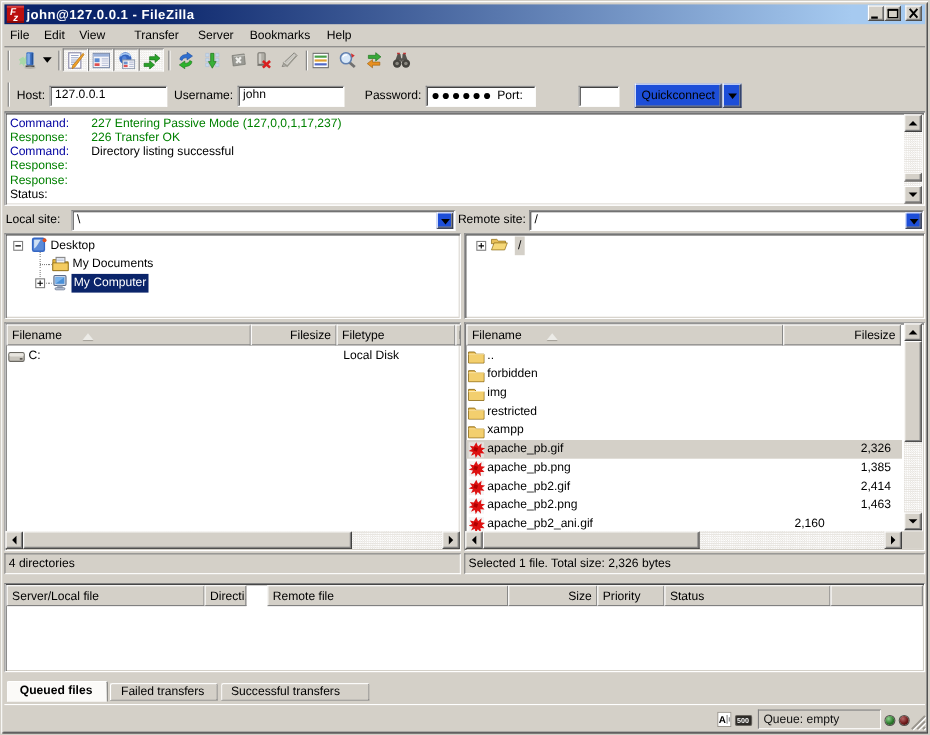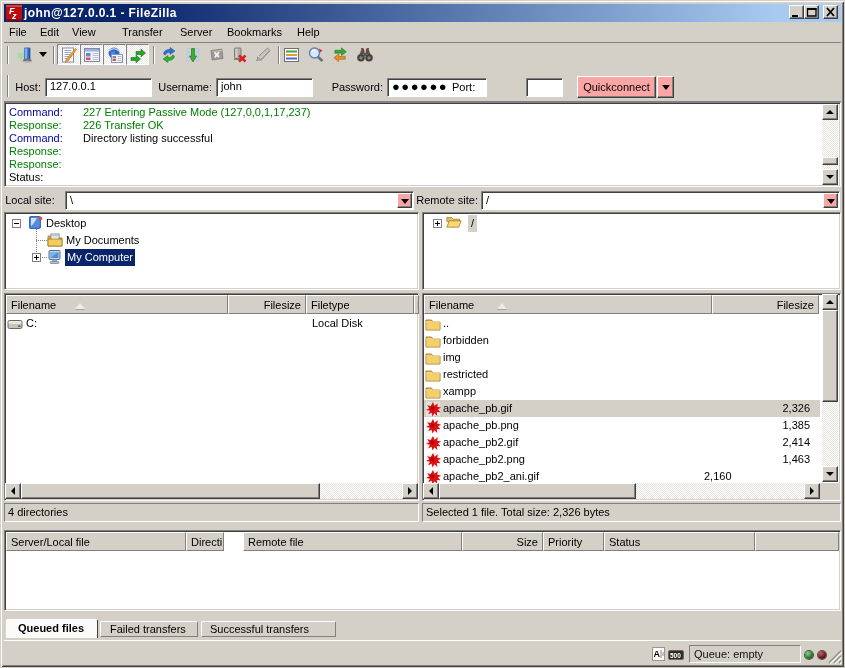--- a/index.html
+++ b/index.html
@@ -2,21 +2,21 @@
 <html><head>
 <meta charset="utf-8">
 <style>
 *{margin:0;padding:0;box-sizing:border-box}
 html,body{width:845px;height:668px;overflow:hidden}
 body{font-family:"Liberation Sans",sans-serif;font-size:11px;color:#000;background:#d4d0c8;position:relative}
 .abs{position:absolute}
 #frame{position:absolute;inset:0;border:1px solid #d4d0c8;box-shadow:inset 1px 1px 0 #fff,inset -1px -1px 0 #404040,inset 2px 2px 0 #d4d0c8,inset -2px -2px 0 #808080;pointer-events:none;z-index:50}
 .sunken{border:1px solid;border-color:#808080 #fff #fff #808080;box-shadow:inset 1px 1px 0 #404040,inset -1px -1px 0 #d4d0c8}
 .sunken1{border:1px solid;border-color:#808080 #fff #fff #808080}
-.raised{border:1px solid;border-color:#fff #404040 #404040 #fff;box-shadow:inset -1px -1px 0 #808080;background:#fca5a5}
+.raised{border:1px solid;border-color:#fff #404040 #404040 #fff;box-shadow:inset -1px -1px 0 #808080;background:#1d4ed8}
 .field{border:1px solid;border-color:#808080 #fff #fff #808080;box-shadow:inset 1px 1px 0 #404040;background:#fff}
 .dither{background:conic-gradient(#fff 25%,#e6e3de 0 50%,#fff 0 75%,#e6e3de 0) 0 0/2px 2px}
 .hline{height:1px;background:#808080}
 .wline{height:1px;background:#fff}
 
 #titlebar{position:absolute;left:4px;top:4px;width:837px;height:18px;background:linear-gradient(90deg,#0a246a 0%,#0a246a 15%,#a6caf0 92%);}
 #title{position:absolute;left:20px;top:2px;color:#fff;font-weight:bold;font-size:12px;letter-spacing:0.4px;white-space:nowrap}
 .winbtn{position:absolute;top:1px;width:15px;height:14px;border:1px solid;border-color:#fff #404040 #404040 #fff;box-shadow:inset -1px -1px 0 #808080;background:#d4d0c8}
 
 .menuitem{position:absolute;top:26px;white-space:nowrap}
@@ -376,21 +376,21 @@
 <div class="row" style="left:700px;top:434px;width:110px;text-align:right">2,414</div>
 <svg class="ticon" style="left:425px;top:452px" width="15" height="15" viewBox="0 0 15 15">
     <use href="#redfile"></use>
   </svg>
 <div class="row" style="left:443px;top:451px">apache_pb2.png</div>
 <div class="row" style="left:700px;top:451px;width:110px;text-align:right">1,463</div>
 <svg class="ticon" style="left:425px;top:469px" width="15" height="15" viewBox="0 0 15 15">
     <use href="#redfile"></use>
   </svg>
 <div class="row" style="left:443px;top:468px">apache_pb2_ani.gif</div>
-<div class="row" style="left:704px;top:468px;width:110px;text-align:left">2,160</div>
+<div class="row" style="left:681px;top:468px;width:110px;text-align:center">2,160</div>
 
 <div class="abs" style="left:822px;top:294px;width:16px;height:188px;background:#d4d0c8">
   <div class="sbtn" style="left:0;top:0;width:16px;height:16px">
       <span class="arr up"></span>
     </div>
   <div class="thumb" style="left:0;top:16px;width:16px;height:92px"></div>
   <div class="abs dither" style="left:0;top:108px;width:16px;height:64px"></div>
   <div class="sbtn" style="left:0;top:172px;width:16px;height:16px">
       <span class="arr dn"></span>
     </div>

